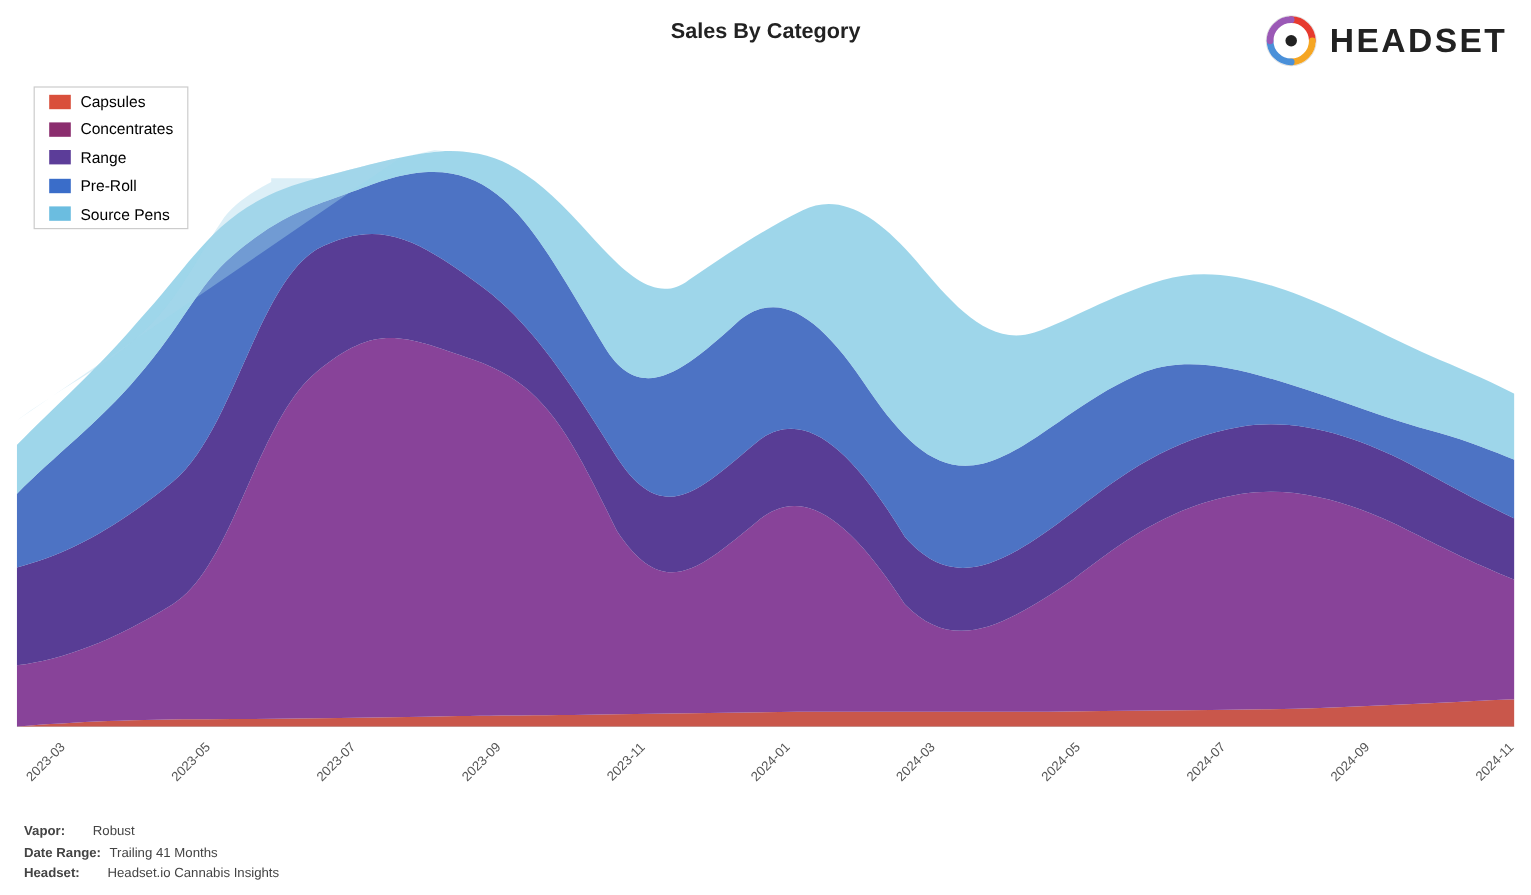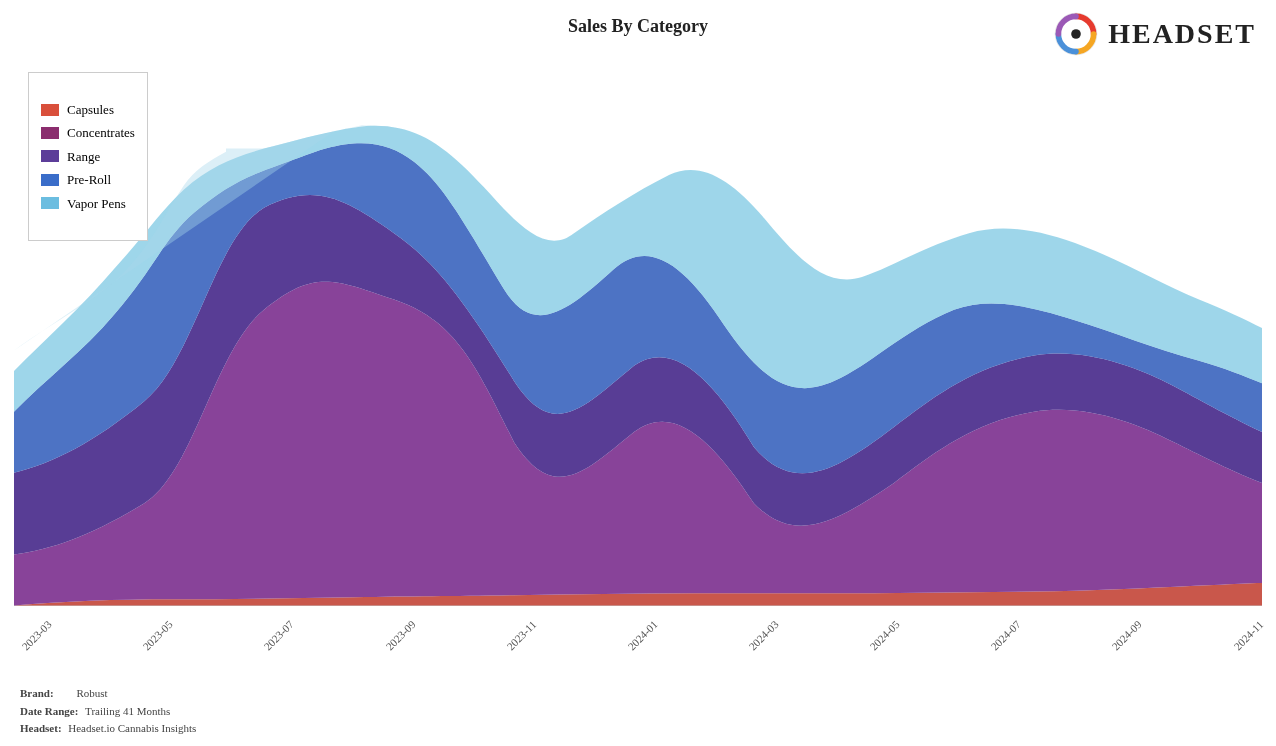--- a/index.html
+++ b/index.html
@@ -9,21 +9,20 @@
       width: 1276px;
       height: 746px;
       overflow: hidden;
       position: relative;
     }
     .chart-container {
       width: 1276px;
       height: 746px;
       position: relative;
       background: #fff;
-      font-family: Liberation Serif, serif;
     }
     .chart-title {
       text-align: center;
       font-size: 18px;
       font-weight: bold;
       padding-top: 16px;
       color: #222;
     }
     .logo-area {
       position: absolute;
@@ -42,21 +41,21 @@
       font-weight: 900;
       letter-spacing: 2px;
       color: #222;
     }
     .legend {
       position: absolute;
       top: 72px;
       left: 28px;
       background: #fff;
       border: 1px solid #ccc;
-      padding: 25px 12px;
+      padding: 0 12px;
       font-size: 13px;
       line-height: 1.8;
       z-index: 10;
     }
     .legend-item {
       display: flex;
       align-items: center;
       gap: 8px;
     }
     .legend-swatch {
@@ -114,21 +113,21 @@
     <div class="legend-item">
       <span class="legend-swatch" style="background:#5c3d99;"></span>
       <span>Range</span>
     </div>
     <div class="legend-item">
       <span class="legend-swatch" style="background:#3a6dc9;"></span>
       <span>Pre-Roll</span>
     </div>
     <div class="legend-item">
       <span class="legend-swatch" style="background:#6bbde0;"></span>
-      <span>Vapor Pens</span>
+      <span>Source Pens</span>
     </div>
   </div>
 
   <svg style="position:absolute; top:65px; left:14px; right:14px; bottom:110px; width:calc(100% - 28px); height:calc(100% - 175px);" viewBox="0 0 1248 560" preserveAspectRatio="none" xmlns="http://www.w3.org/2000/svg">
 
     <rect width="1248" height="560" fill="white"></rect>
 
     <line x1="0" y1="530" x2="1248" y2="530" stroke="#ccc" stroke-width="1"></line>
 
     <path d="
@@ -279,26 +278,26 @@
     <div style="font-size:11px;color:#555;transform:rotate(-45deg);transform-origin:top center;white-space:nowrap;">2024-01</div>
     <div style="font-size:11px;color:#555;transform:rotate(-45deg);transform-origin:top center;white-space:nowrap;">2024-03</div>
     <div style="font-size:11px;color:#555;transform:rotate(-45deg);transform-origin:top center;white-space:nowrap;">2024-05</div>
     <div style="font-size:11px;color:#555;transform:rotate(-45deg);transform-origin:top center;white-space:nowrap;">2024-07</div>
     <div style="font-size:11px;color:#555;transform:rotate(-45deg);transform-origin:top center;white-space:nowrap;">2024-09</div>
     <div style="font-size:11px;color:#555;transform:rotate(-45deg);transform-origin:top center;white-space:nowrap;">2024-11</div>
   </div>
 
   <div class="footer-info">
     <div>
-      <span class="label">Brand:</span>
+      <span class="label">Vapor:</span>
       <span style="margin-left:20px;">Robust</span>
     </div>
     <div>
       <span class="label">Date Range:</span>
       <span style="margin-left:4px;">Trailing 41 Months</span>
     </div>
     <div>
       <span class="label">Headset:</span>
-      <span style="margin-left:4px;">Headset.io Cannabis Insights</span>
+      <span style="margin-left:20px;">Headset.io Cannabis Insights</span>
     </div>
   </div>
 
 </div>
 
 </body></html>

